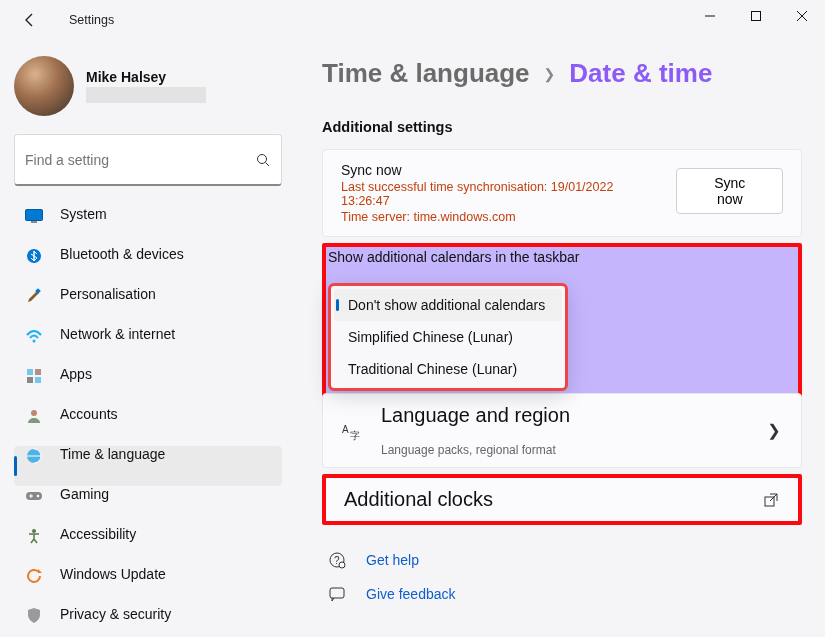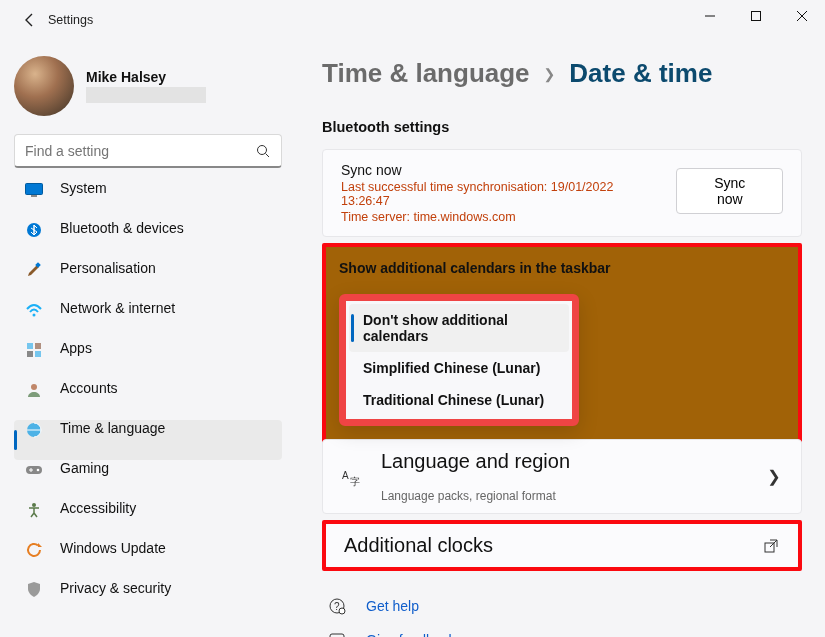--- a/index.html
+++ b/index.html
@@ -1,58 +1,58 @@
 <!DOCTYPE html>
 <html><head>
 <meta charset="utf-8">
 <style>
   * { box-sizing: border-box; margin: 0; padding: 0; font-family: "Segoe UI", Arial, sans-serif; }
   body { width: 825px; height: 637px; background: #f5f5f7; overflow: hidden; position: relative; }
 
   
   .titlebar { height: 40px; display: flex; align-items: center; padding-left: 16px; }
   .back-btn { width: 28px; height: 28px; display: flex; align-items: center; justify-content: center; cursor: pointer; }
-  .ttl { margin-left: 4px; font-size: 12.5px; color: #222; }
+  .ttl { margin-left: 25px; font-size: 12.5px; color: #222; }
   .win-controls { position: absolute; top: 0; right: 0; display: flex; }
   .win-ctl { width: 46px; height: 32px; display: flex; align-items:center; justify-content:center; cursor:pointer; }
 
   
   .left { position: absolute; left: 14px; top: 56px; width: 268px; }
   .user { display:flex; align-items:center; gap:12px; margin-bottom: 18px; }
   .avatar { width: 60px; height: 60px; border-radius: 50%; background: radial-gradient(circle at 35% 30%, #d9b38c 0%, #a07050 40%, #3a3024 100%); }
   .uname { font-size: 14px; font-weight: 600; color:#111; }
   .uemail { width:120px; height:16px; background:#e3e3e3; margin-top:2px;}
-  .search { position: relative; width: 268px; height: 34px; background: #fff; border:1px solid #d9d9d9; border-bottom:2px solid #888; border-radius:4px; display:flex; align-items:center; padding:8px 10px; margin-bottom: 12px;}
+  .search { position: relative; width: 268px; height: 52px; background: #fff; border:1px solid #d9d9d9; border-bottom:2px solid #888; border-radius:4px; display:flex; align-items:center; padding:8px 10px; margin-bottom: 20px;}
   .search input { border:none; outline:none; flex:1; font-size:14px; background:transparent;}
   .search-icon { width:16px; height:16px; display:flex; align-items:center; justify-content:center;}
 
   .nav { list-style:none; }
   .nav-item { height: 40px; display:flex; align-items:flex-start; gap:16px; padding-left:10px; border-radius:4px; cursor:pointer; font-size:14px; color:#111;}
   .nav-item.active { background:#eaeaea; position:relative;}
   .nav-item.active::before { content:""; position:absolute; left:0; top:10px; bottom:10px; width:3px; background:#0067c0; border-radius:2px;}
   .nav-icon { width:20px; height:20px; display:flex; align-items:center; justify-content:center;}
 
   
   .main { position:absolute; left: 322px; top: 58px; width: 480px; }
   .crumb { display:flex; align-items:center; gap:14px; margin-bottom: 30px;}
   .crumb-a { font-size: 26px; font-weight:600; color:#6b6b6b; cursor:pointer;}
-  .crumb-b { font-size: 26px; font-weight:600; color:#0c4a6e;}
+  .crumb-b { font-size: 26px; font-weight:600; color:#8b5cf6;}
   .chev { color:#888; font-size:14px;}
   .section-h { font-size:14.5px; font-weight:600; color:#111; margin-bottom:14px;}
 
   .card { background:#fbfbfd; border:1px solid #e7e7ea; border-radius:4px; padding:12px 18px; }
   .sync-card { display:flex; align-items:flex-start; justify-content:space-between; gap:12px;}
   .sync-left { font-size:14px; color:#111;}
   .sync-sub { font-size:12.5px; color:#c2410c; margin-top:2px;}
   .sync-btn { background:#fff; border:1px solid #d0d0d4; border-radius:4px; padding:6px 22px; font-size:14px; cursor:pointer; margin-top:6px;}
 
   .hl { border:4px solid #fb0910; border-radius:2px; margin-top:6px; }
-  .calcard { padding:13px; background:#a16207;font-weight:bold; }
+  .calcard { padding:2px; background:#c4b5fd; }
   .calcard-title { font-size:14px; color:#111; margin-bottom:18px;}
-  .dropdown { width:240px; background:#f8f8fa; border:7px solid #ef4444; border-radius:6px; box-shadow:0 6px 20px rgba(0,0,0,0.15); padding:3px; position:relative;}
+  .dropdown { width:240px; background:#f8f8fa; border:3px solid #ef4444; border-radius:6px; box-shadow:0 6px 20px rgba(0,0,0,0.15); padding:3px; position:relative;}
   .dd-item { padding:8px 14px; font-size:14px; color:#111; border-radius:4px; cursor:pointer;}
   .dd-item.sel { background:#f0f0f0; position:relative;}
   .dd-item.sel::before { content:""; position:absolute; left:2px; top:10px; bottom:10px; width:3px; background:#0067c0; border-radius:2px;}
 
   .related-h { font-size:14.5px; font-weight:600; color:#111; margin-top:10px; margin-bottom:-36px; position:relative; z-index:-1;}
 
   .linkrow { display:flex; align-items:center; gap:18px; padding:10px 18px; background:#fbfbfd; border:1px solid #e7e7ea; border-radius:4px; margin-top:6px; cursor:pointer;}
   .linkrow .grow { flex:1;}
   .linkrow-title { font-size:20px; color:#111;}
   .linkrow-sub { font-size:12px; color:#666; margin-top:16px;}
@@ -216,21 +216,21 @@
   </ul>
 </div>
 
 <div class="main">
   <div class="crumb">
     <span class="crumb-a">Time &amp; language</span>
     <span class="chev">❯</span>
     <span class="crumb-b">Date &amp; time</span>
   </div>
 
-  <div class="section-h">Bluetooth settings</div>
+  <div class="section-h">Additional settings</div>
 
   <div class="card sync-card">
     <div class="sync-left">
       <div>Sync now</div>
       <div class="sync-sub">Last successful time synchronisation: 19/01/2022 13:26:47</div>
       <div class="sync-sub">Time server: time.windows.com</div>
     </div>
     <button class="sync-btn">Sync now</button>
   </div>
 

